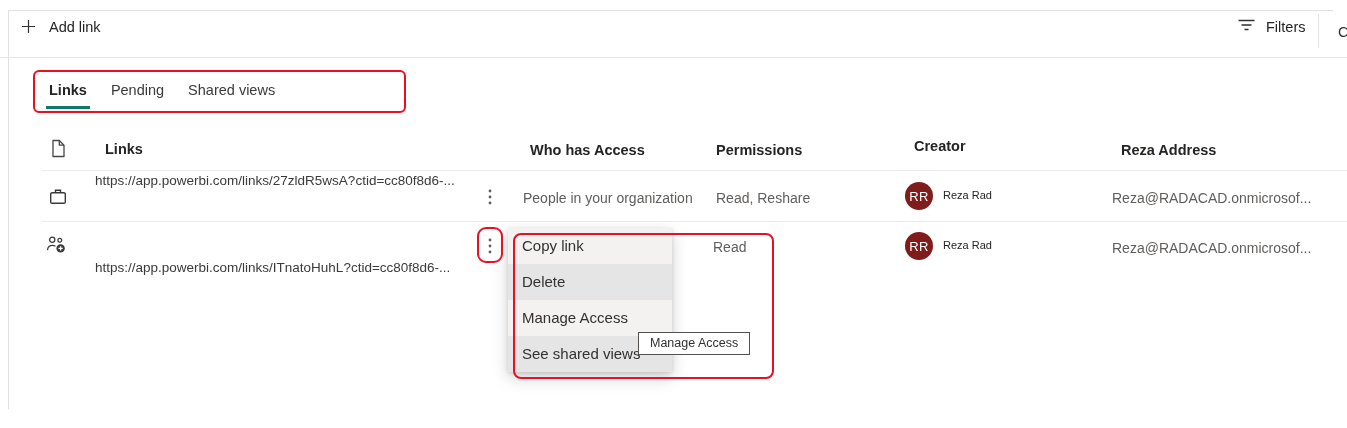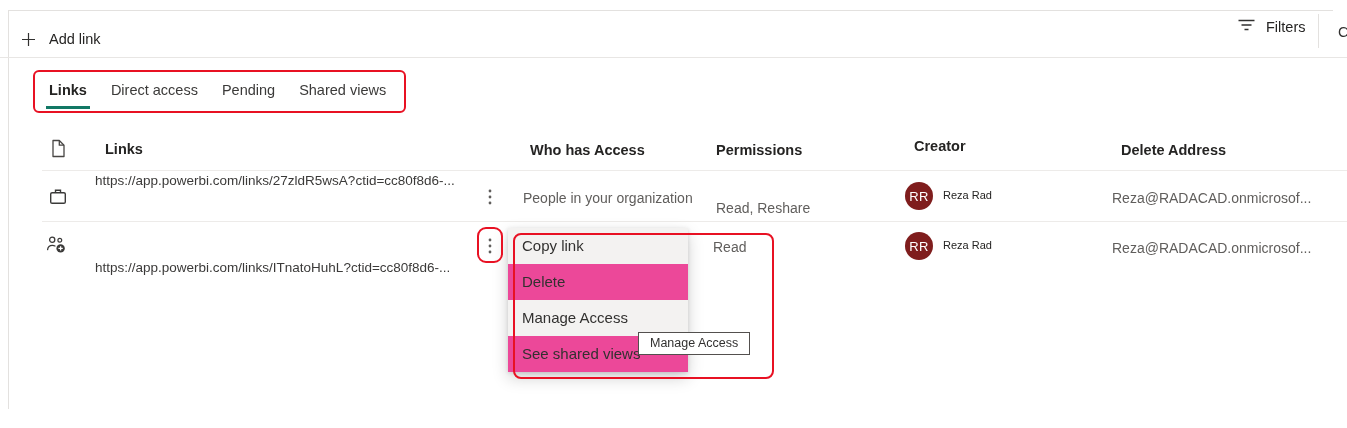--- a/index.html
+++ b/index.html
@@ -10,21 +10,21 @@
     color: #252423;
   }
   .abs { position: absolute; }
 
   
   .border-left  { left: 8px; top: 10px; width: 1px; height: 399px; background: #e3e1df; }
   .border-top   { left: 8px; top: 10px; width: 1325px; height: 1px; background: #e3e1df; }
   .toolbar-sep  { left: 0; top: 57px; width: 1347px; height: 1px; background: #e8e6e4; }
 
   
-  .add-link { left: 21px; top: 19px; height: 28px; display: flex; align-items: flex-end; gap: 13px;
+  .add-link { left: 21px; top: 19px; height: 28px; display: flex; align-items: flex-start; gap: 13px;
               font-size: 14.5px; color: #252423; cursor: pointer; }
   .filters  { left: 1238px; top: 19px; height: 28px; display: flex; align-items: flex-start; gap: 11px;
               font-size: 14.5px; color: #252423; cursor: pointer; }
   .toolbar-vsep { left: 1318px; top: 14px; width: 1px; height: 34px; background: #e3e1df; }
   .close-partial { left: 1338px; top: 24px; font-size: 14.5px; color: #323130; }
 
   
   .tabs { left: 49px; top: 82px; display: flex; gap: 24px; font-size: 14.5px; color: #3b3a39; }
   .tab { padding-bottom: 8px; border-bottom: 3px solid transparent; cursor: pointer; white-space: nowrap; }
   .tab.active { font-weight: 700; color: #252423; border-bottom-color: #117865; padding-left: 3px; padding-right: 3px; margin-left: -3px; margin-right: -3px; }
@@ -35,21 +35,21 @@
   .row-sep { height: 1px; background: #edebe9; left: 42px; width: 1305px; }
   .cell-url  { font-size: 13.5px; color: #3b3a39; white-space: nowrap; }
   .cell-gray { font-size: 14px; color: #605e5c; white-space: nowrap; }
   .cell-name { font-size: 11px; color: #252423; white-space: nowrap; }
   .avatar { width: 28px; height: 28px; border-radius: 50%; background: #7f1d1d; color: #ffffff;
             font-size: 13px; font-weight: 400; display: flex; align-items: center; justify-content: center;
             letter-spacing: .3px; }
   .dots-btn { width: 22px; height: 26px; display: flex; align-items: center; justify-content: center; cursor: pointer; }
 
   
-  .context-menu { left: 508px; top: 228px; width: 180px; background: #ec4899; z-index: 5;
+  .context-menu { left: 508px; top: 228px; width: 164px; background: #e5e5e5; z-index: 5;
                   box-shadow: 0 6px 15px rgba(0,0,0,.18), 0 1px 4px rgba(0,0,0,.12); }
   .menu-item { height: 36px; line-height: 36px; padding-left: 14px; font-size: 15px; color: #323130;
                cursor: pointer; white-space: nowrap; }
   .menu-item.alt { background: #f3f2f1; }
 
   
   .tooltip { left: 638px; top: 332px; z-index: 7; background: #ffffff; border: 1px solid #53504e;
              padding: 3px 11px 4px 11px; font-size: 12.5px; color: #323130; white-space: nowrap; }
 
   
@@ -82,57 +82,56 @@
         <path d="M0.5 1.5h16M3.5 6h10M6.5 10.5h4" stroke="#323130" stroke-width="1.3" fill="none"></path>
       </svg>
   </span>
   <span>Filters</span>
 </div>
 <div class="abs toolbar-vsep"></div>
 <div class="abs close-partial">C</div>
 
 <div class="abs tabs">
   <div class="tab active">Links</div>
-  <div class="tab">Direct access</div>
   <div class="tab">Pending</div>
   <div class="tab">Shared views</div>
 </div>
 
 <span class="abs" style="left:51px;top:139px;">
   <svg width="15" height="19" viewBox="0 0 15 19">
     <path d="M2 1.5h6.3L13 6.2v11.3H2z" fill="none" stroke="#484644" stroke-width="1.3" stroke-linejoin="round"></path>
     <path d="M8.3 1.5v4.7H13" fill="none" stroke="#484644" stroke-width="1.3" stroke-linejoin="round"></path>
   </svg>
 </span>
 <div class="abs hdr links" style="left:105px;top:141px;">Links</div>
 <div class="abs hdr" style="left:530px;top:142px;">Who has Access</div>
 <div class="abs hdr" style="left:716px;top:142px;">Permissions</div>
 <div class="abs hdr" style="left:914px;top:138px;">Creator</div>
-<div class="abs hdr" style="left:1121px;top:142px;">Delete Address</div>
+<div class="abs hdr" style="left:1121px;top:142px;">Reza Address</div>
 <div class="abs row-sep" style="top:170px;"></div>
 
 <div>
   <span class="abs" style="left:49px;top:188px;">
     <svg width="18" height="17" viewBox="0 0 18 17">
       <rect x="1.7" y="4.7" width="14.6" height="10.6" rx="1.4" fill="none" stroke="#3b3a39" stroke-width="1.4"></rect>
       <path d="M6.5 4.5V2.2h5v2.3" fill="none" stroke="#3b3a39" stroke-width="1.4"></path>
     </svg>
   </span>
   <div class="abs cell-url" style="left:95px;top:173px;">https://app.powerbi.com/links/27zldR5wsA?ctid=cc80f8d6-...</div>
   <div class="abs dots-btn" style="left:479px;top:184px;">
     <span>
       <svg width="4" height="16" viewBox="0 0 4 16">
         <circle cx="2" cy="2" r="1.4" fill="#605e5c"></circle>
           <circle cx="2" cy="8" r="1.4" fill="#605e5c"></circle>
           <circle cx="2" cy="14" r="1.4" fill="#605e5c"></circle>
       </svg>
     </span>
   </div>
   <div class="abs cell-gray" style="left:523px;top:190px;">People in your organization</div>
-  <div class="abs cell-gray" style="left:716px;top:200px;">Read, Reshare</div>
+  <div class="abs cell-gray" style="left:716px;top:190px;">Read, Reshare</div>
   <div class="abs avatar" style="left:905px;top:182px;">RR</div>
   <div class="abs cell-name" style="left:943px;top:189px;">Reza Rad</div>
   <div class="abs cell-gray" style="left:1112px;top:190px;">Reza@RADACAD.onmicrosof...</div>
 </div>
 <div class="abs row-sep" style="top:221px;"></div>
 
 <div>
   <span class="abs" style="left:46px;top:235px;">
     <svg width="21" height="19" viewBox="0 0 21 19">
       <circle cx="6.2" cy="4.8" r="2.6" fill="none" stroke="#3b3a39" stroke-width="1.3"></circle>

